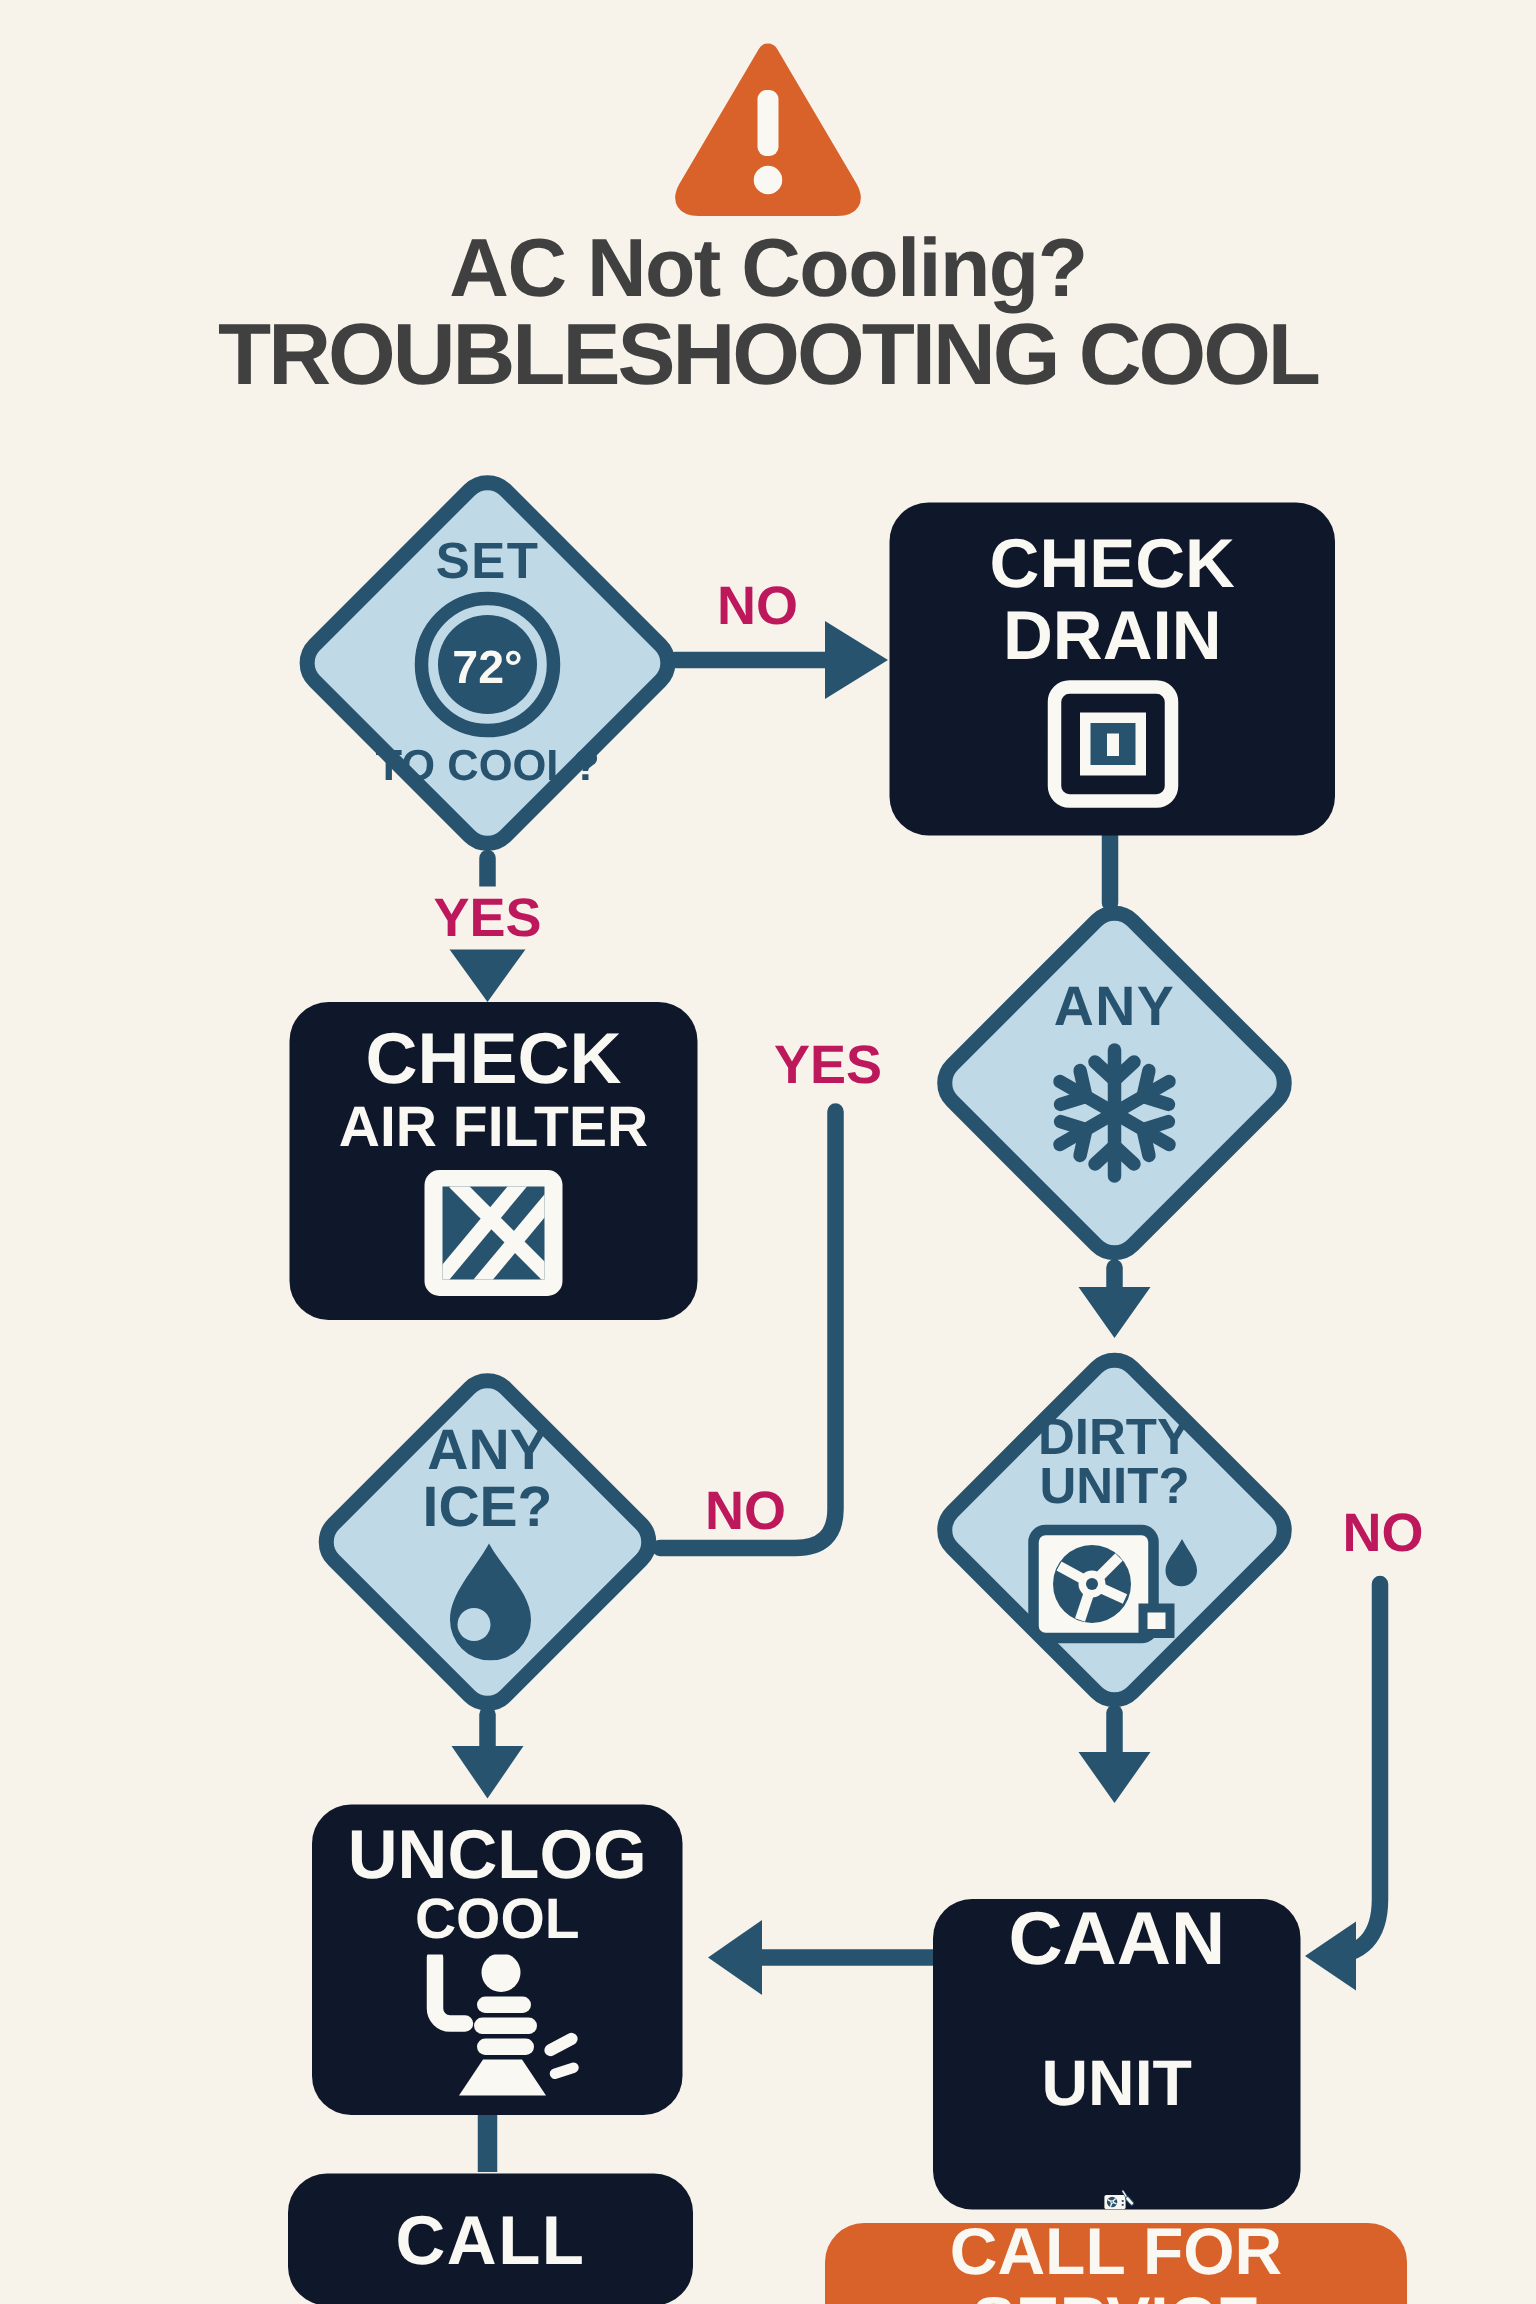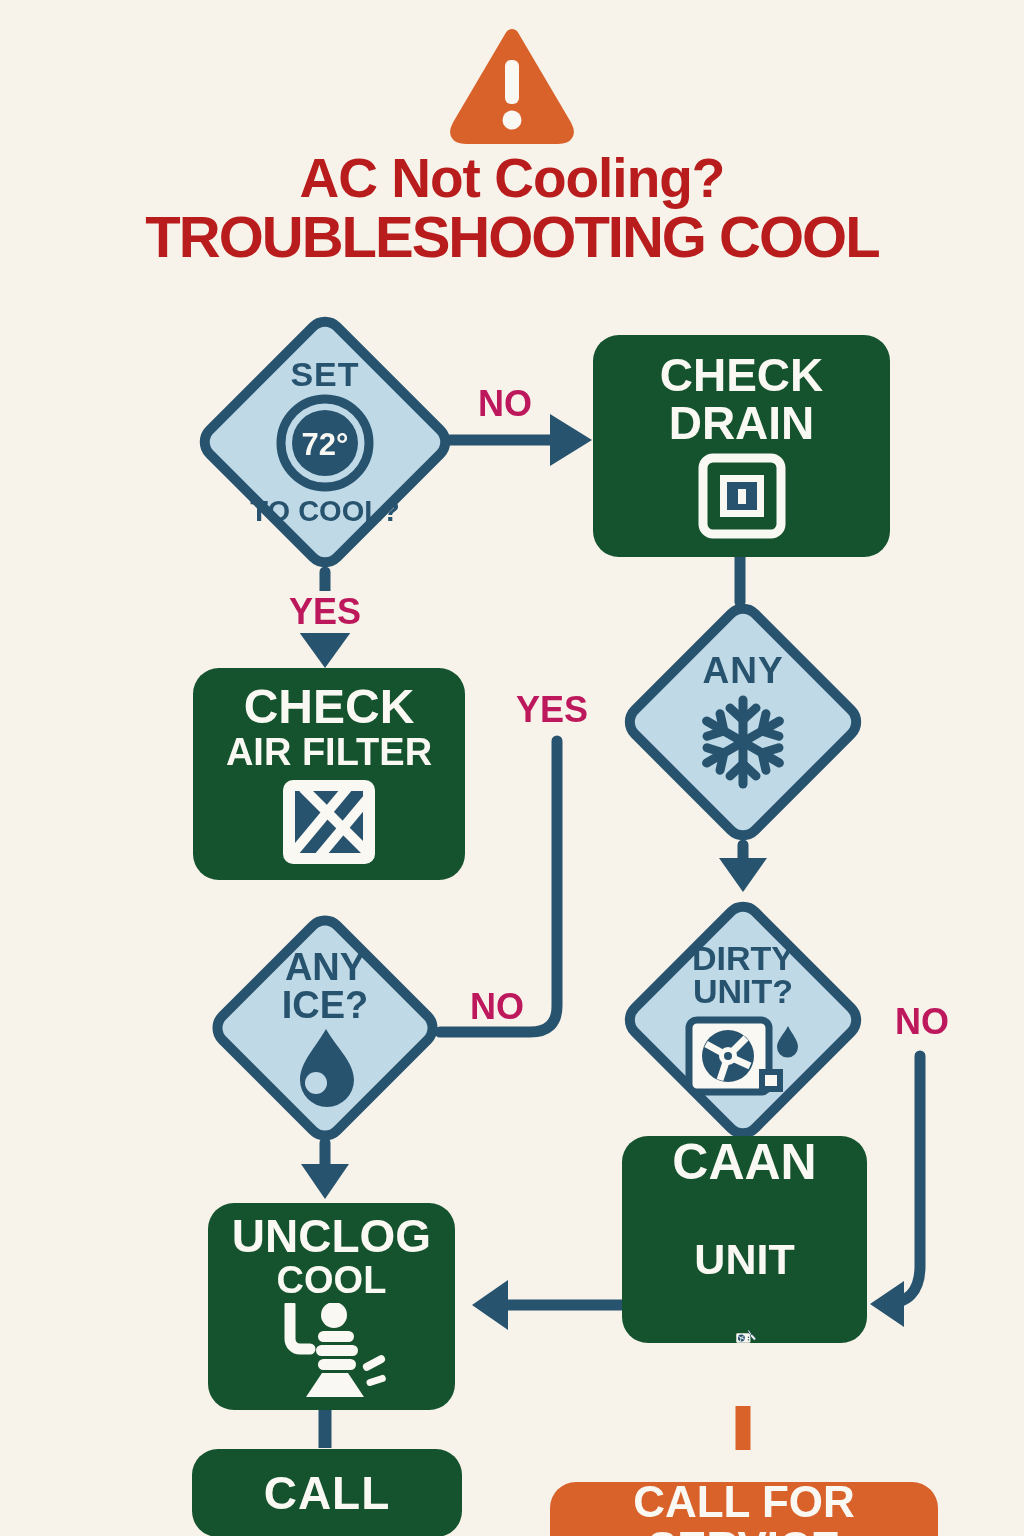--- a/index.html
+++ b/index.html
@@ -1,29 +1,29 @@
 <!DOCTYPE html>
 <html><head>
 <meta charset="utf-8">
 <style>
   html,body{margin:0;padding:0;}
   body{font-family:"Liberation Sans", sans-serif; background:#e8e8e8;}
   #canvas{position:relative; width:1024px; height:1536px; background:#F7F3EA; overflow:hidden; margin:0 auto; font-weight:700;}
 
   
   .warning{position:absolute; left:447px; top:24px; z-index:2;}
-  .title{position:absolute; left:0; top:150px; width:1024px; text-align:center; color:#b91c1c; z-index:2; line-height:1.04; letter-spacing:-1px;}
+  .title{position:absolute; left:0; top:150px; width:1024px; text-align:center; color:#404040; z-index:2; line-height:1.04; letter-spacing:-1px;}
   .title .l1{font-size:55px;}
   .title .l2{font-size:58px; letter-spacing:-2px;}
 
   
   svg.connectors{position:absolute; left:0; top:0; z-index:1;}
 
   
-  .box{position:absolute; background:#14532d; border-radius:26px; color:#FAF8F2; display:flex; flex-direction:column; align-items:center; justify-content:center; text-align:center; z-index:2; line-height:1.05;}
+  .box{position:absolute; background:#0f172a; border-radius:26px; color:#FAF8F2; display:flex; flex-direction:column; align-items:center; justify-content:center; text-align:center; z-index:2; line-height:1.05;}
   .box.orange{background:#D9622B;}
   .diamond{position:absolute; background:#BFD9E7; border:10px solid #27536F; border-radius:22px; transform:rotate(45deg); box-sizing:border-box; z-index:2;}
   .diamond .content{position:absolute; inset:-18px; transform:rotate(-45deg); display:flex; flex-direction:column; align-items:center; justify-content:center; text-align:center; color:#27536F; line-height:0.98;}
 
   .edge-label{position:absolute; transform:translate(-50%,-50%); color:#be185d; font-size:36px; z-index:3; letter-spacing:0px;}
   .edge-label.masked{background:#F7F3EA; padding:0 10px;}
 
   .t-set{font-size:34px; letter-spacing:1px;}
   .t-cool{font-size:29px; margin-top:2px;}
   .t-any{font-size:37px; letter-spacing:1px;}
@@ -183,21 +183,21 @@
         <rect x="44" y="28" width="36" height="11" rx="5.5"></rect>
         <rect x="42" y="42" width="42" height="11" rx="5.5"></rect>
         <rect x="44" y="56" width="38" height="11" rx="5.5"></rect>
         <path d="M32 94 L48 70 H74 L90 94 Z"></path>
         <rect x="88" y="56" width="24" height="8" rx="4" transform="rotate(-28 100 60)"></rect>
         <rect x="92" y="74" width="20" height="7" rx="3.5" transform="rotate(-18 102 77)"></rect>
       </g>
     </svg>
   </div>
 
-  <div class="box" style="left:622px; top:1136px; width:245px; height:207px;gap:48px;">
+  <div class="box" style="left:622px; top:1266px; width:245px; height:207px;gap:48px;">
     <div class="b-caan">CAAN</div>
     <div class="b-unit">UNIT</div>
     <svg width="180" height="104" viewBox="0 0 180 104" style="margin-top:0px">
       <rect x="22" y="26" width="110" height="74" rx="10" fill="#FAF8F2"></rect>
       <circle cx="62" cy="62" r="27" fill="#27536F"></circle>
       <g stroke="#FAF8F2" stroke-width="7">
         <line x1="62" y1="62" x2="81" y2="44"></line>
         <line x1="62" y1="62" x2="85" y2="72"></line>
         <line x1="62" y1="62" x2="53" y2="87"></line>
         <line x1="62" y1="62" x2="39" y2="50"></line>

